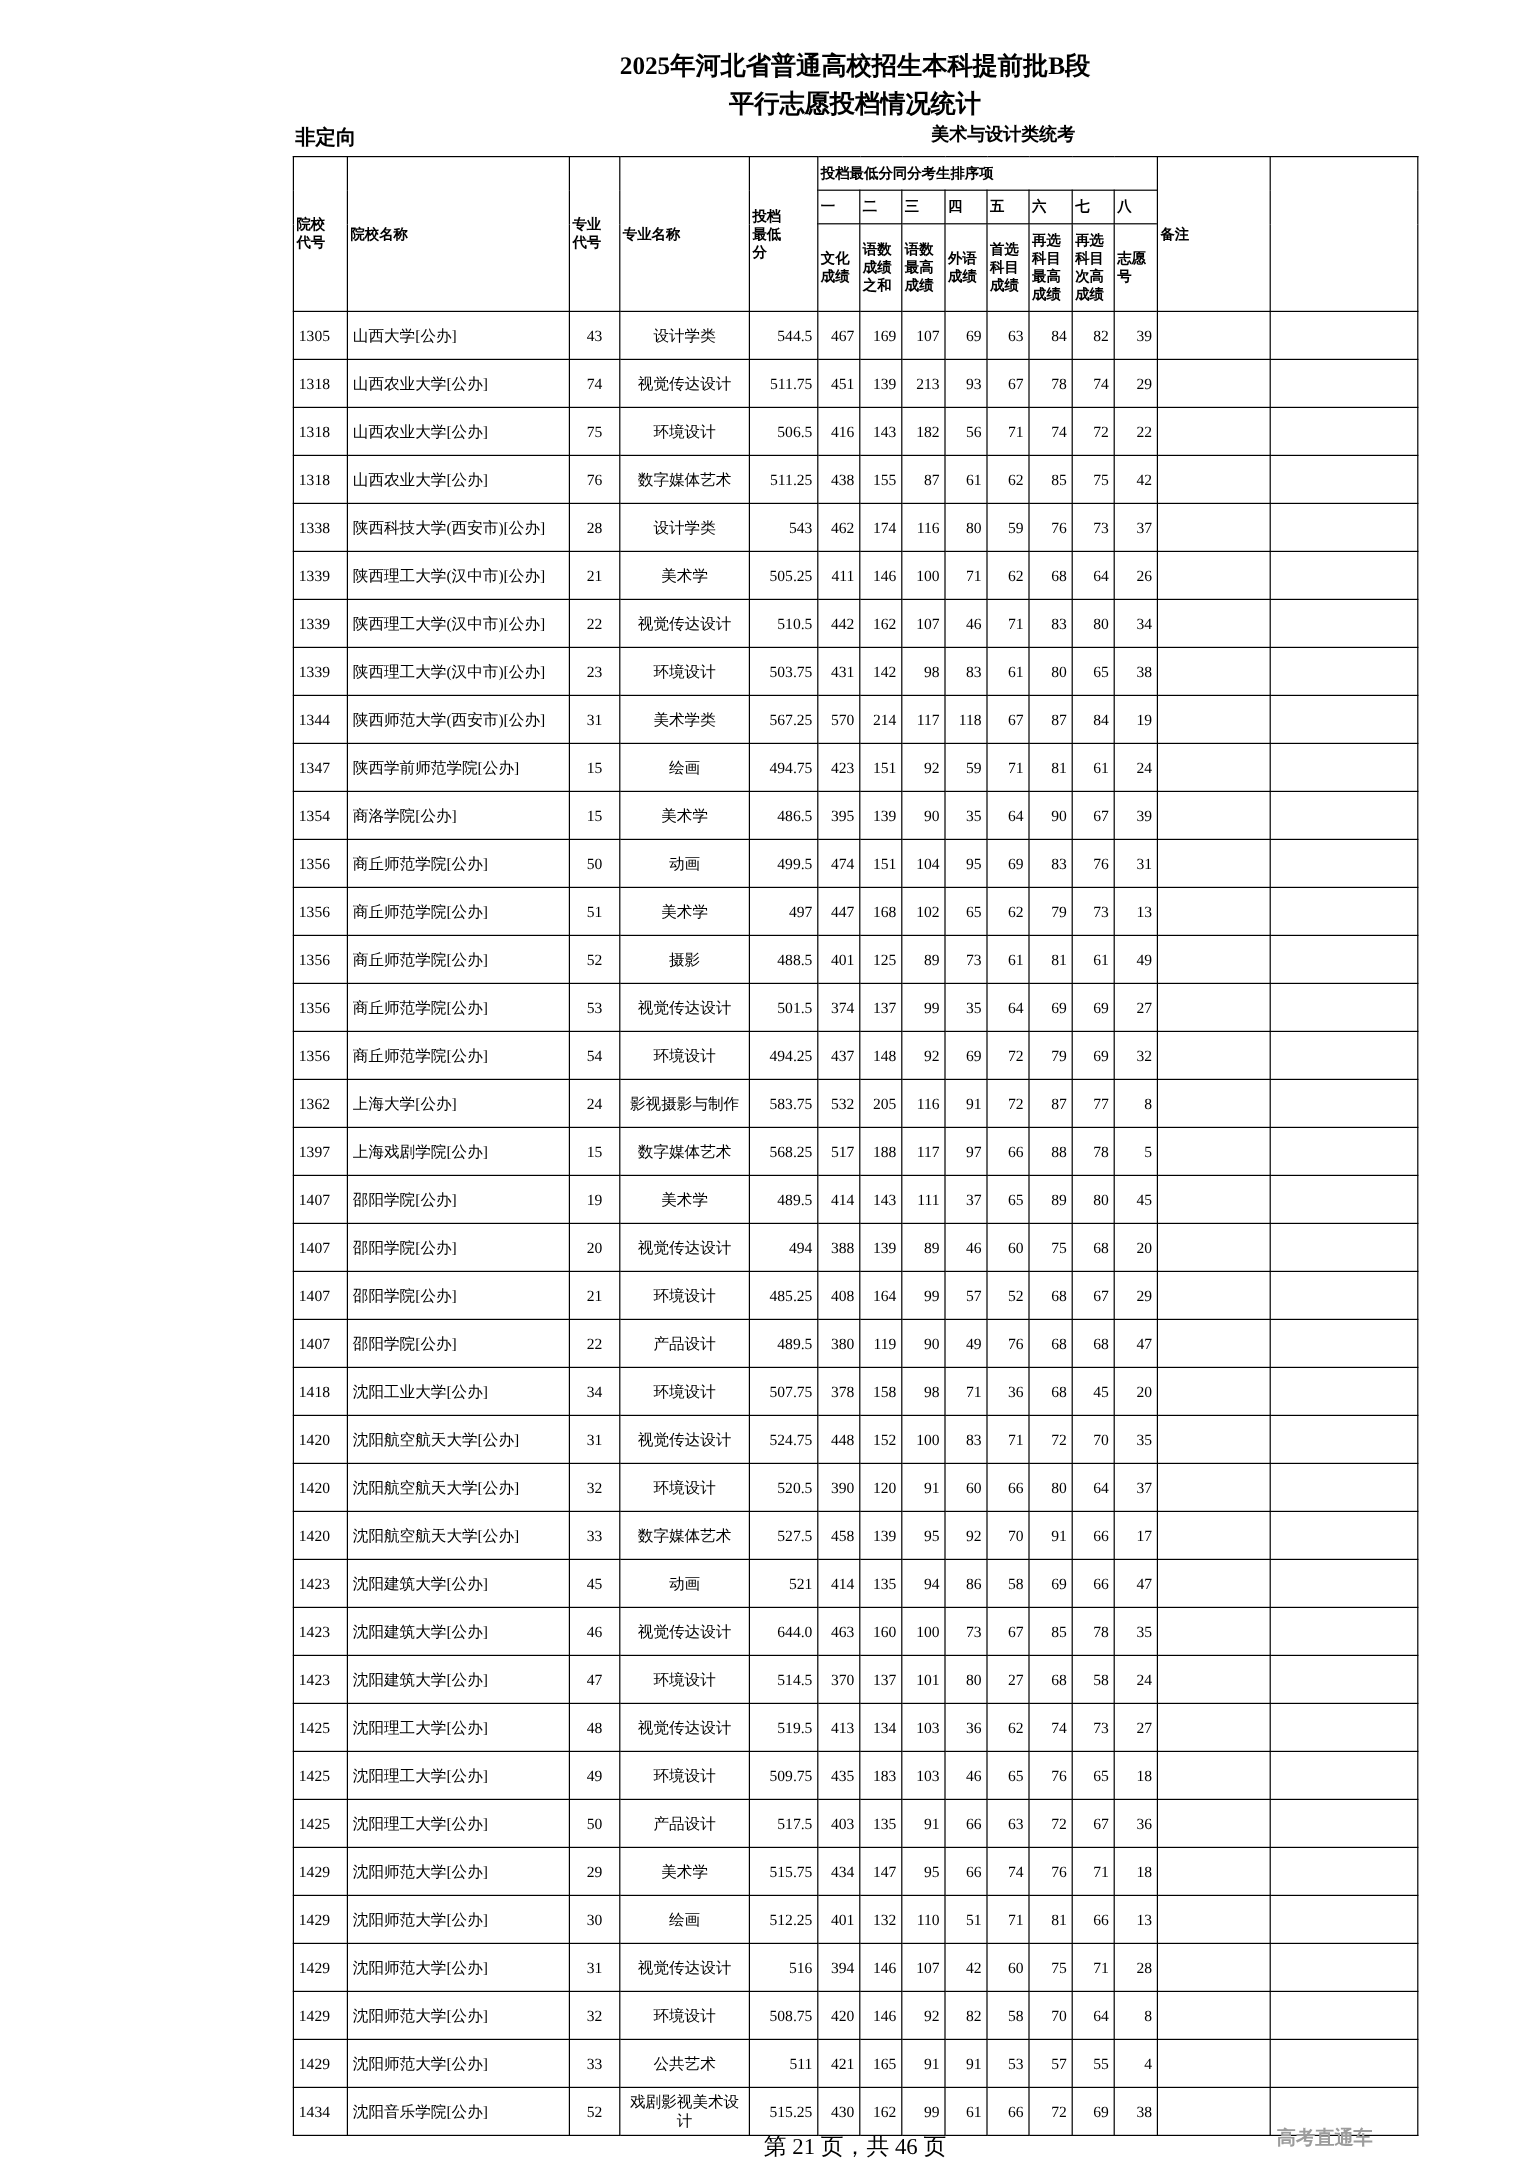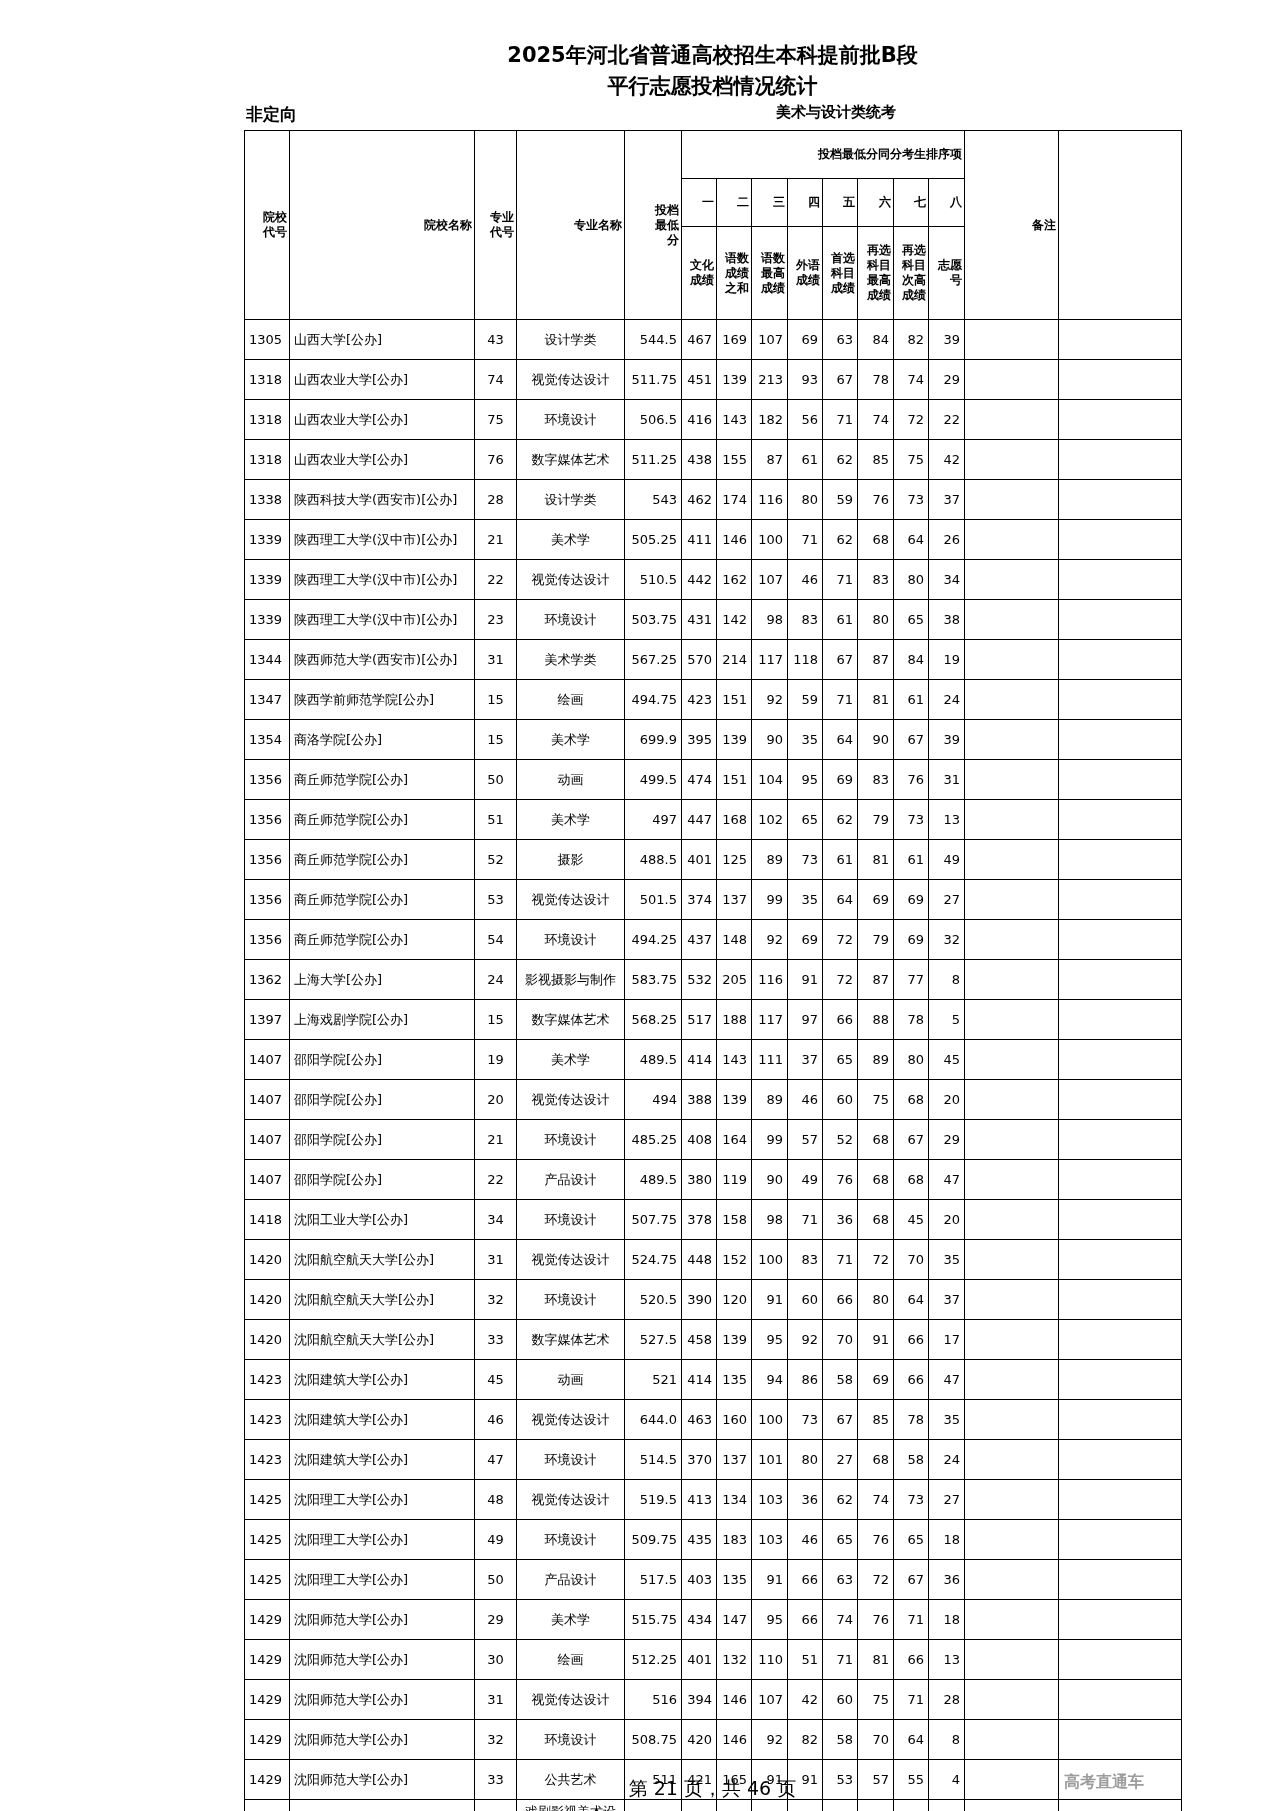--- a/index.html
+++ b/index.html
@@ -8,20 +8,21 @@
     font-family: "DejaVu Sans", "Liberation Sans", sans-serif;
     color: #000;
   }
   .page {
     position: relative;
     width: 1088px;
     height: 1811px;
     background: #fff;
     margin: 0 auto;
     overflow: hidden;
+    font-family: Liberation Serif, serif;
   }
   .title-block {
     position: absolute;
     top: 40px;
     left: 148px;
     width: 937px;
     text-align: center;
   }
   .title-line {
     font-size: 21px;
@@ -51,24 +52,24 @@
     table-layout: fixed;
   }
   .score-table th, .score-table td {
     border: 1px solid #000;
     overflow: hidden;
   }
   .score-table thead th {
     font-weight: bold;
     font-size: 12px;
     line-height: 15px;
-    text-align: right;
+    text-align: left;
     vertical-align: middle;
     white-space: pre-line;
-    padding: 16px 2px;
+    padding: 6px 2px;
   }
   .th-group { height: 22px; font-size: 12px; }
   .th-num   { height: 20px; font-size: 13px; }
   .score-table tbody tr { height: 40px; }
   .score-table tbody td {
     font-size: 13px;
     line-height: 16px;
     vertical-align: middle;
     padding: 2px 4px;
     word-break: break-all;
@@ -360,21 +361,21 @@
       <td class="c-num">24</td>
       <td class="c-remark"></td>
       <td class="c-extra"></td>
     </tr>
 
     <tr>
       <td class="c-code">1354</td>
       <td class="c-name">商洛学院[公办]</td>
       <td class="c-mcode">15</td>
       <td class="c-mname">美术学</td>
-      <td class="c-score">699.9</td>
+      <td class="c-score">486.5</td>
       <td class="c-num">395</td>
       <td class="c-num">139</td>
       <td class="c-num">90</td>
       <td class="c-num">35</td>
       <td class="c-num">64</td>
       <td class="c-num">90</td>
       <td class="c-num">67</td>
       <td class="c-num">39</td>
       <td class="c-remark"></td>
       <td class="c-extra"></td>

